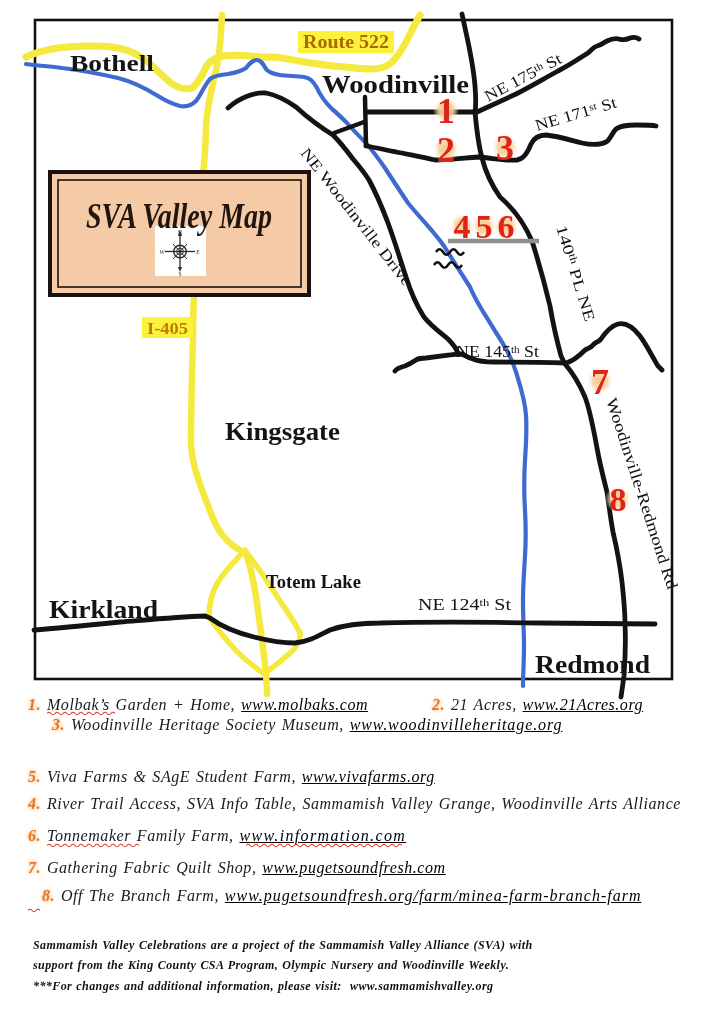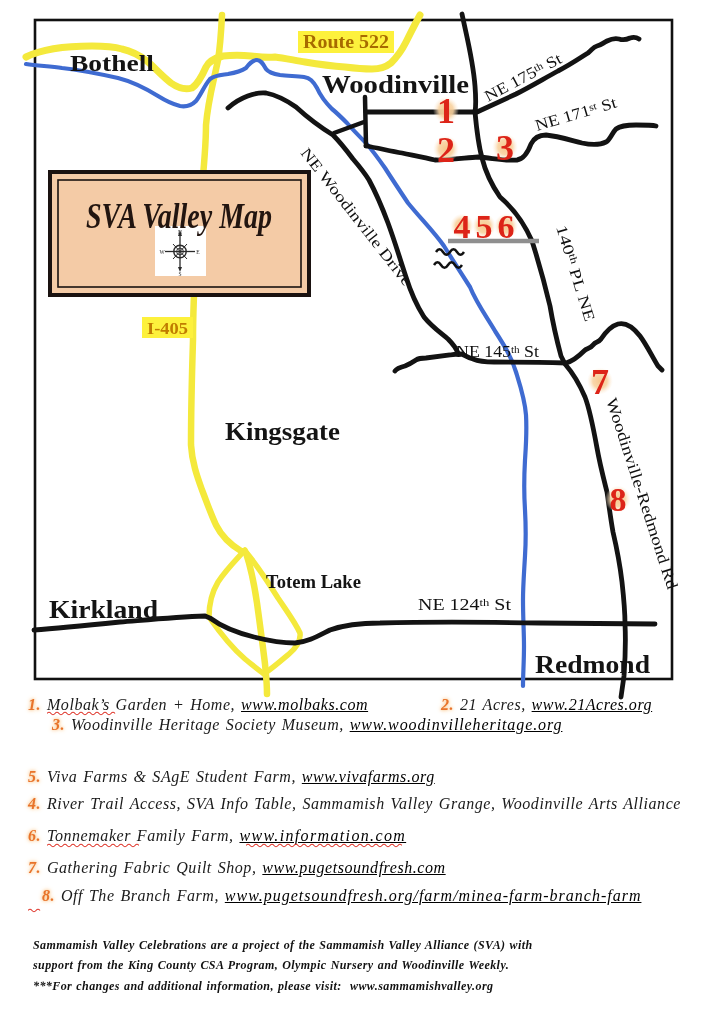--- a/index.html
+++ b/index.html
@@ -151,21 +151,21 @@
       </g>
 
   <g>
         <ellipse cx="618" cy="499" rx="13" ry="13.5" fill="url(#glow)"></ellipse>
         <text x="618" y="511" font-size="34" font-weight="bold" fill="#dd2418" text-anchor="middle">8</text>
       </g>
 </svg>
 
 <div class="leg" style="top:696px;"><span class="num">1.</span> Molbak’s Garden + Home, <span class="lnk">www.molbaks.com</span></div>
 
-<div class="leg" style="top:696px;left:441px;"><span class="num">2.</span> 21 Acres, <span class="lnk">www.21Acres.org</span></div>
+<div class="leg" style="top:696px;left:432px;"><span class="num">2.</span> 21 Acres, <span class="lnk">www.21Acres.org</span></div>
 
 <div class="leg" style="top:716px;padding-left:24px;"><span class="num">3.</span> Woodinville Heritage Society Museum, <span class="lnk" style="letter-spacing:0.9px;">www.woodinvilleheritage.org</span></div>
 
 <div class="leg" style="top:761px;margin-top:34px;"><span class="num">4.</span> River Trail Access, SVA Info Table, Sammamish Valley Grange, Woodinville Arts Alliance</div>
 
 <div class="leg" style="top:768px;"><span class="num">5.</span> Viva Farms &amp; SAgE Student Farm, <span class="lnk">www.vivafarms.org</span></div>
 
 <div class="leg" style="top:827px;"><span class="num">6.</span> Tonnemaker Family Farm, <span class="lnk" style="letter-spacing:1.35px;">www.information.com</span></div>
 
 <div class="leg" style="top:859px;"><span class="num">7.</span> Gathering Fabric Quilt Shop, <span class="lnk">www.pugetsoundfresh.com</span></div>

